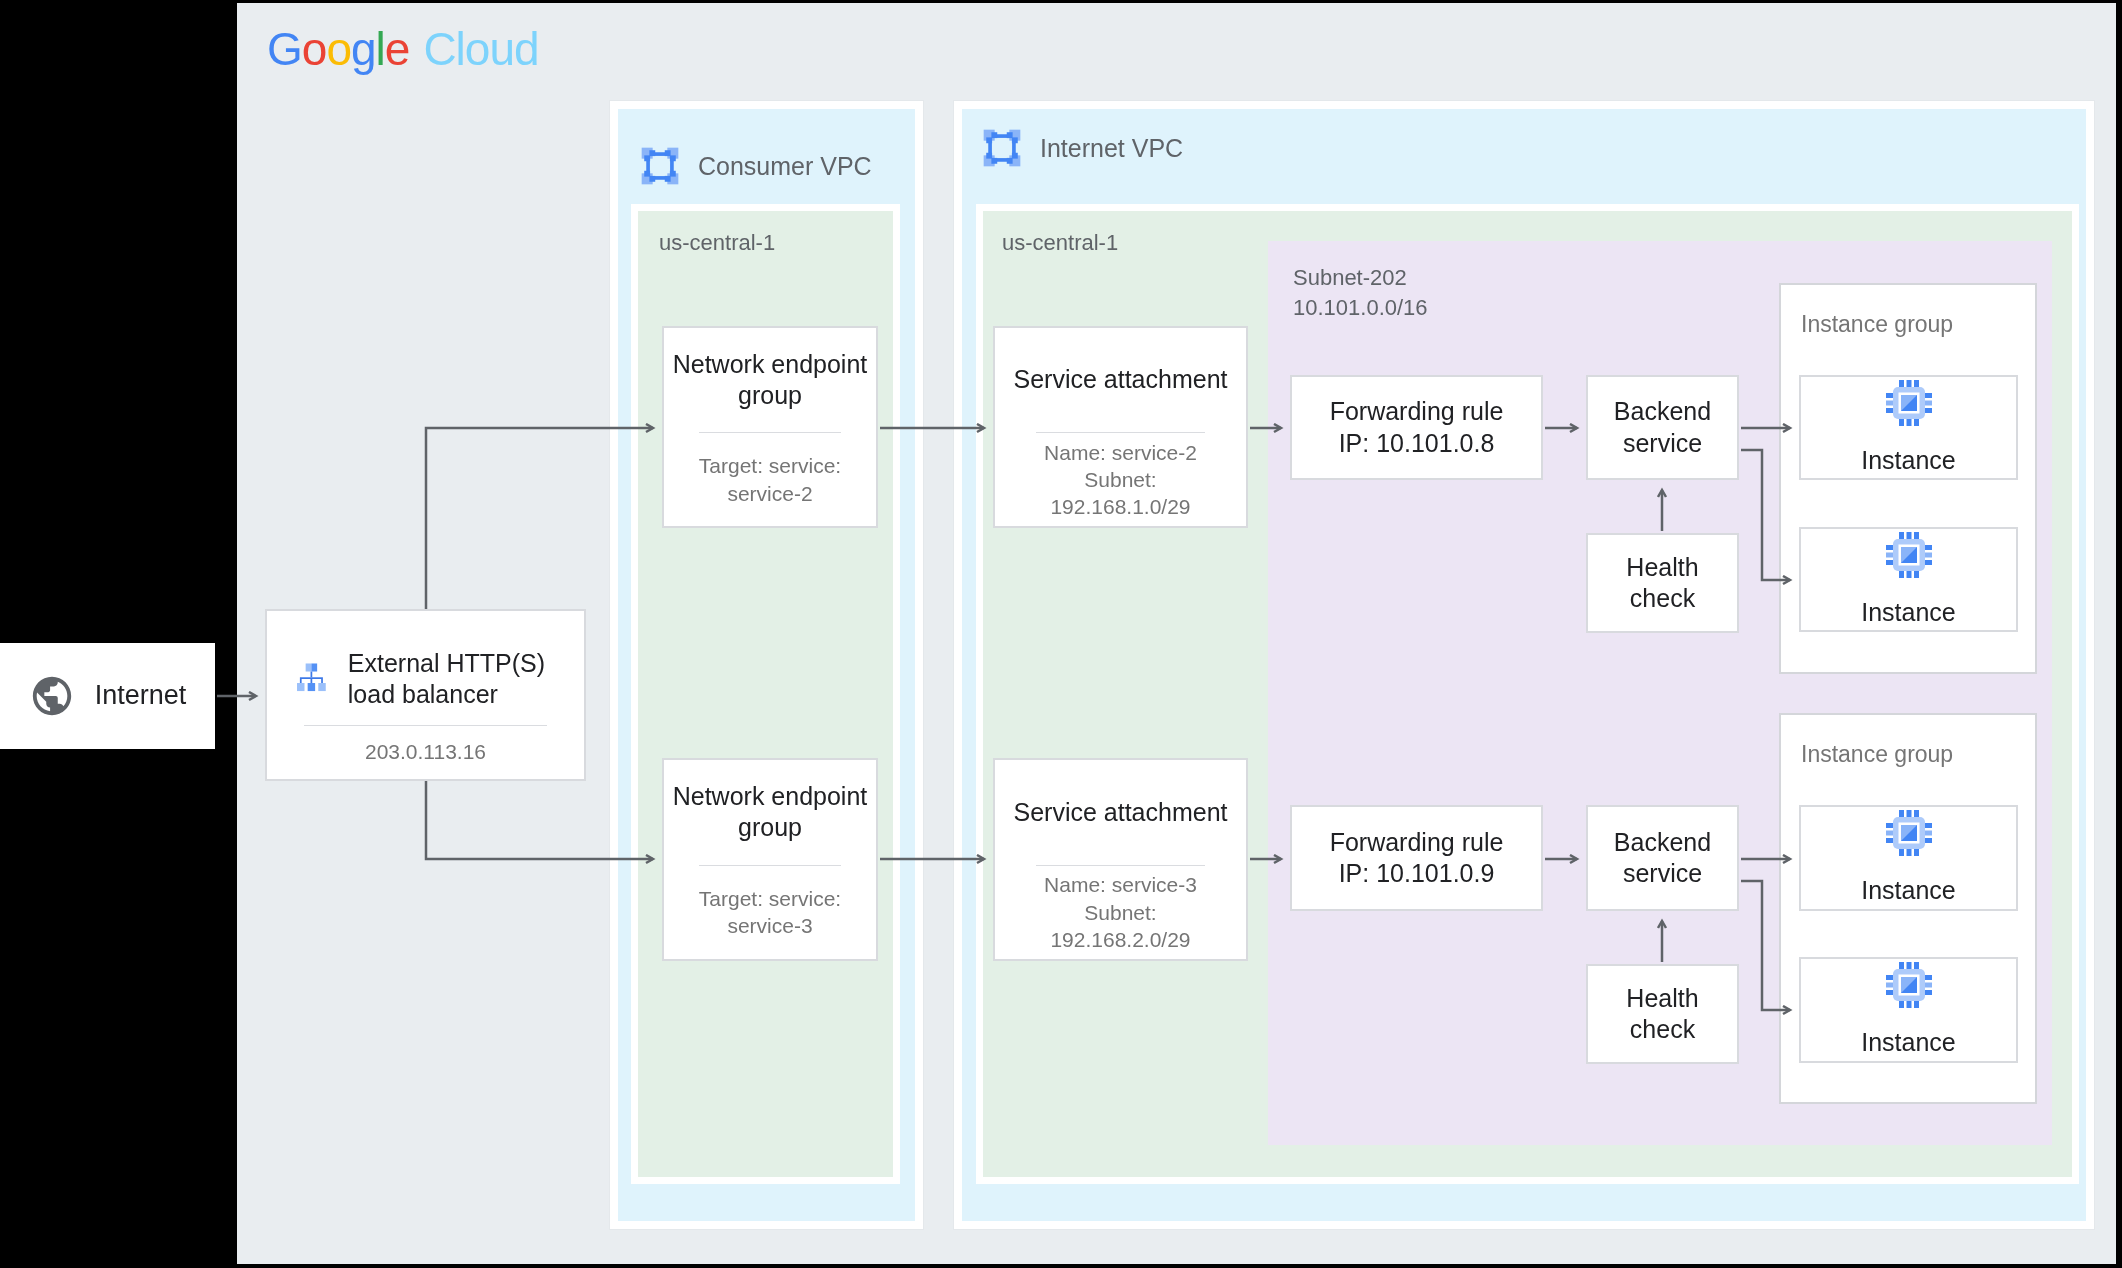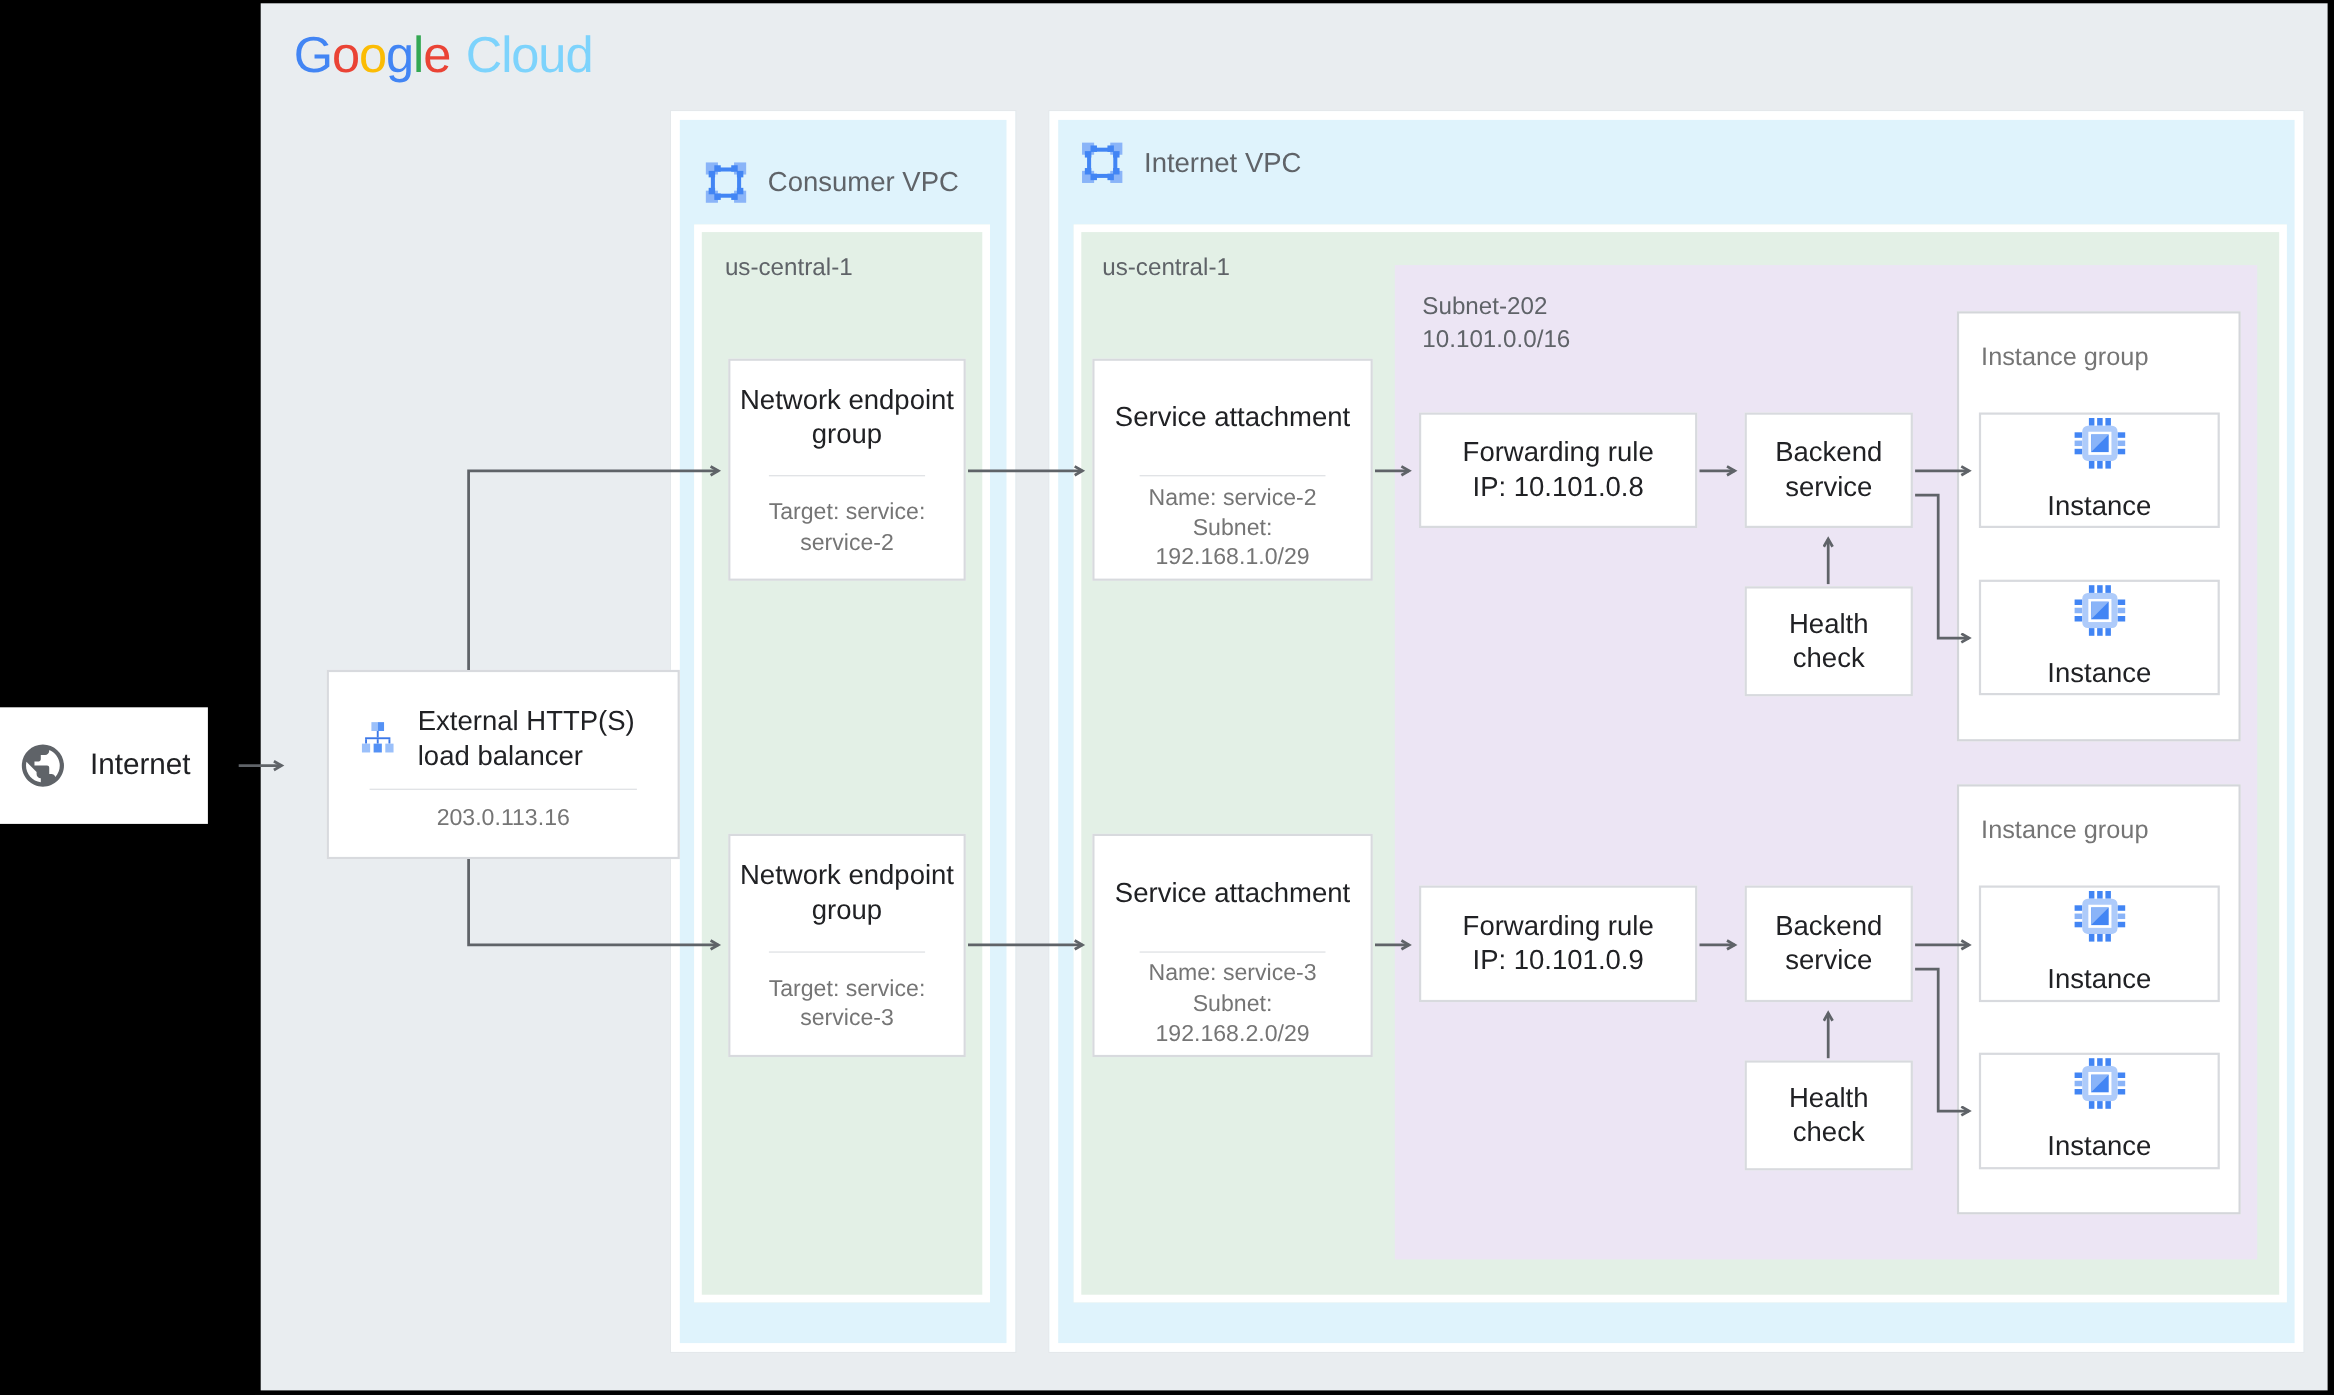--- a/index.html
+++ b/index.html
@@ -59,25 +59,25 @@
   .ig-label{position:absolute;color:#757575;font-size:23px;}
   #ig-1-label{left:1801px;top:311px;}
   #ig-2-label{left:1801px;top:741px;}
   .instance{flex-direction:column;gap:18px;}
   #inst-1{left:1799px;top:375px;width:219px;height:105px;}
   #inst-2{left:1799px;top:527px;width:219px;height:105px;}
   #inst-3{left:1799px;top:805px;width:219px;height:106px;}
   #inst-4{left:1799px;top:957px;width:219px;height:106px;}
 
   
-  #lb{left:265px;top:609px;width:321px;height:172px;justify-content:center;padding:22px 26px 14px 26px;margin-left:32px;}
+  #lb{left:265px;top:609px;width:321px;height:172px;justify-content:flex-end;padding:22px 26px 14px 26px;}
   #lb .lb-row{display:flex;align-items:center;gap:18px;width:100%;}
   #lb .title{text-align:left;}
   #lb .hr{margin:14px 0 12px 0;width:92%;}
-  #internet{left:0px;top:643px;width:189px;height:106px;flex-direction:row;gap:20px;border:none;}
+  #internet{left:0px;top:643px;width:215px;height:106px;flex-direction:row;gap:20px;border:none;}
   #internet .title{font-size:27px;}
 
   
   #wires{position:absolute;left:0;top:0;width:2122px;height:1268px;pointer-events:none;}
   #wires path, #wires line{stroke:#5f6368;stroke-width:2.5;fill:none;}
 </style>
 </head>
 <body>
 
 <div id="canvas">

